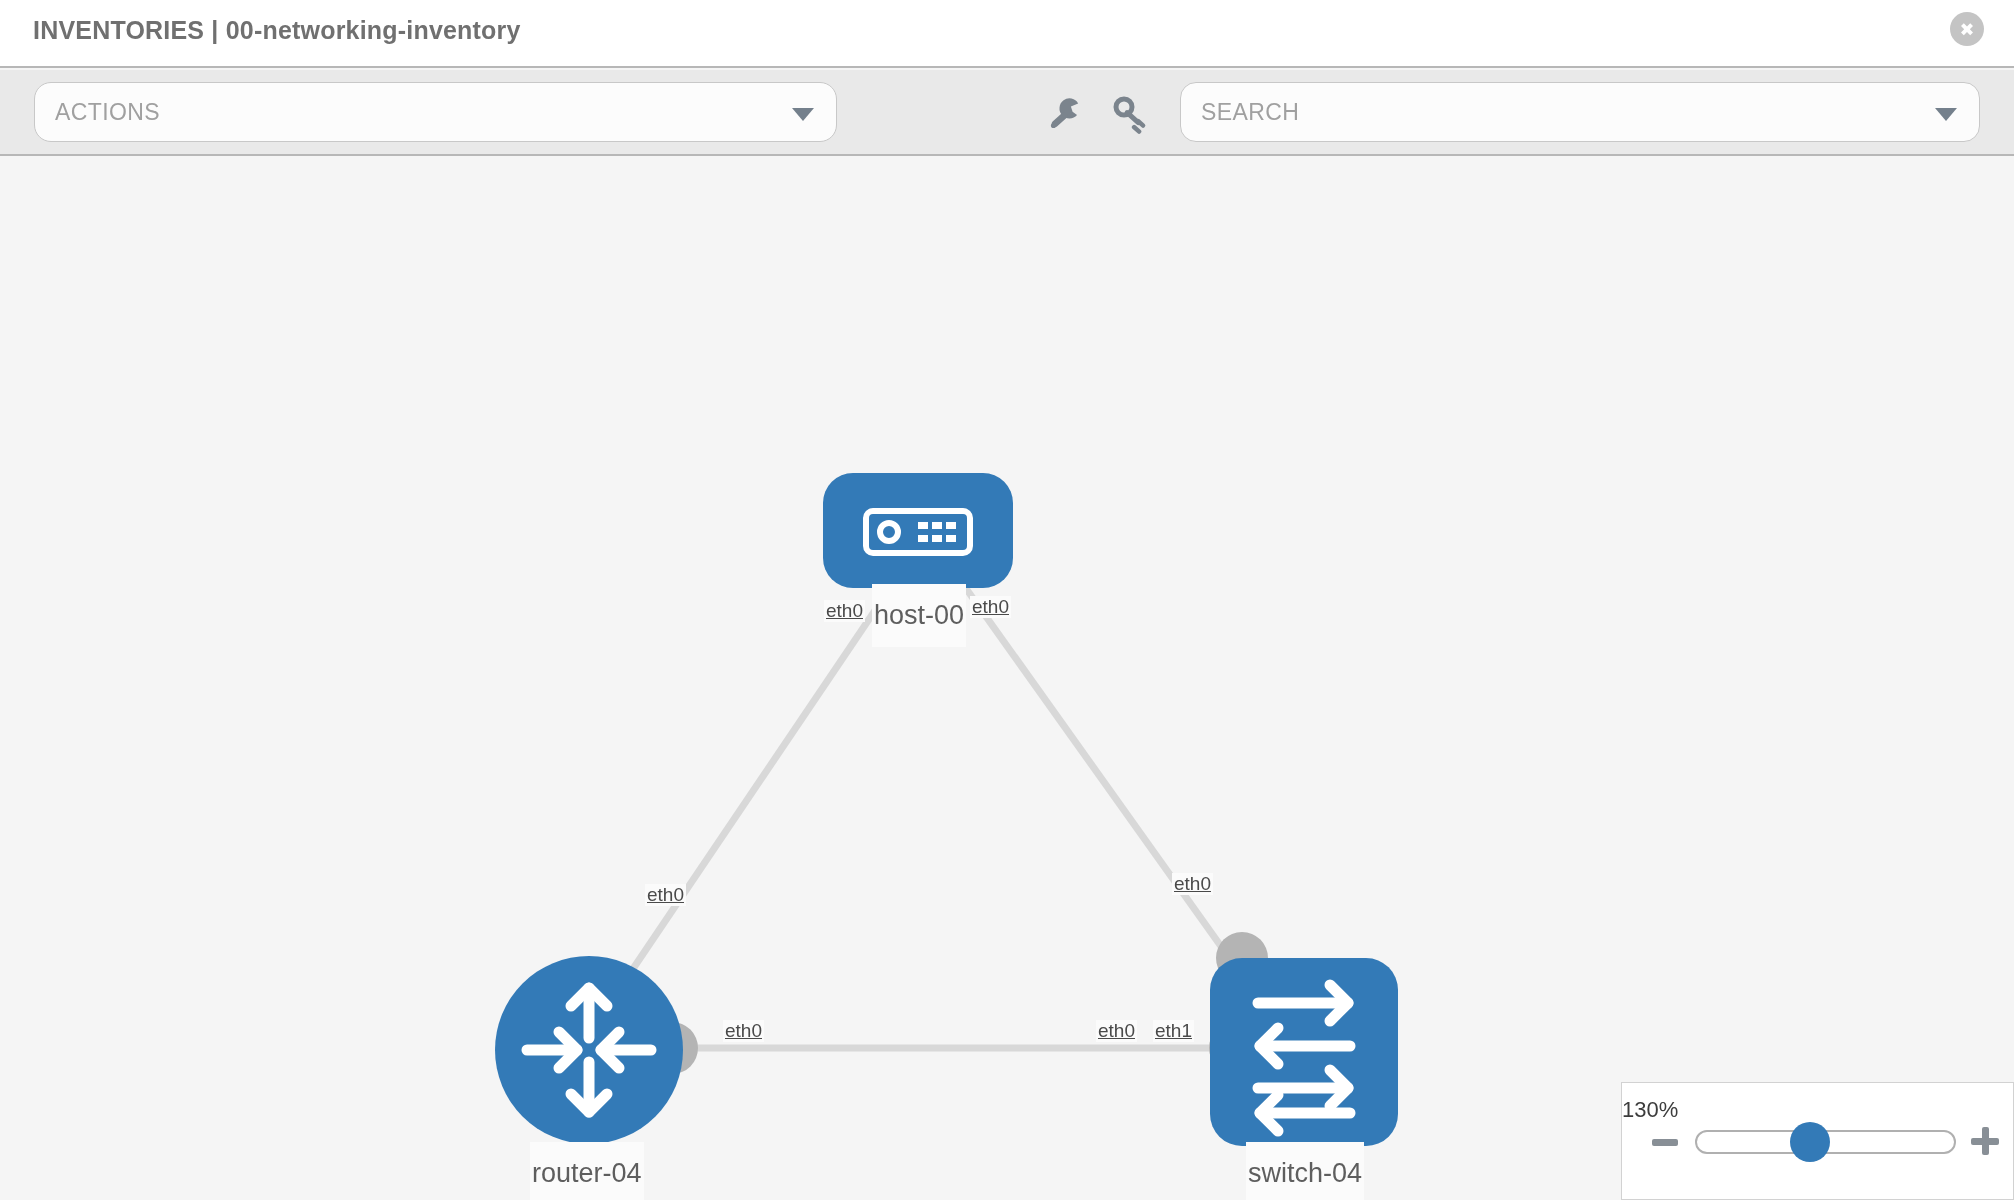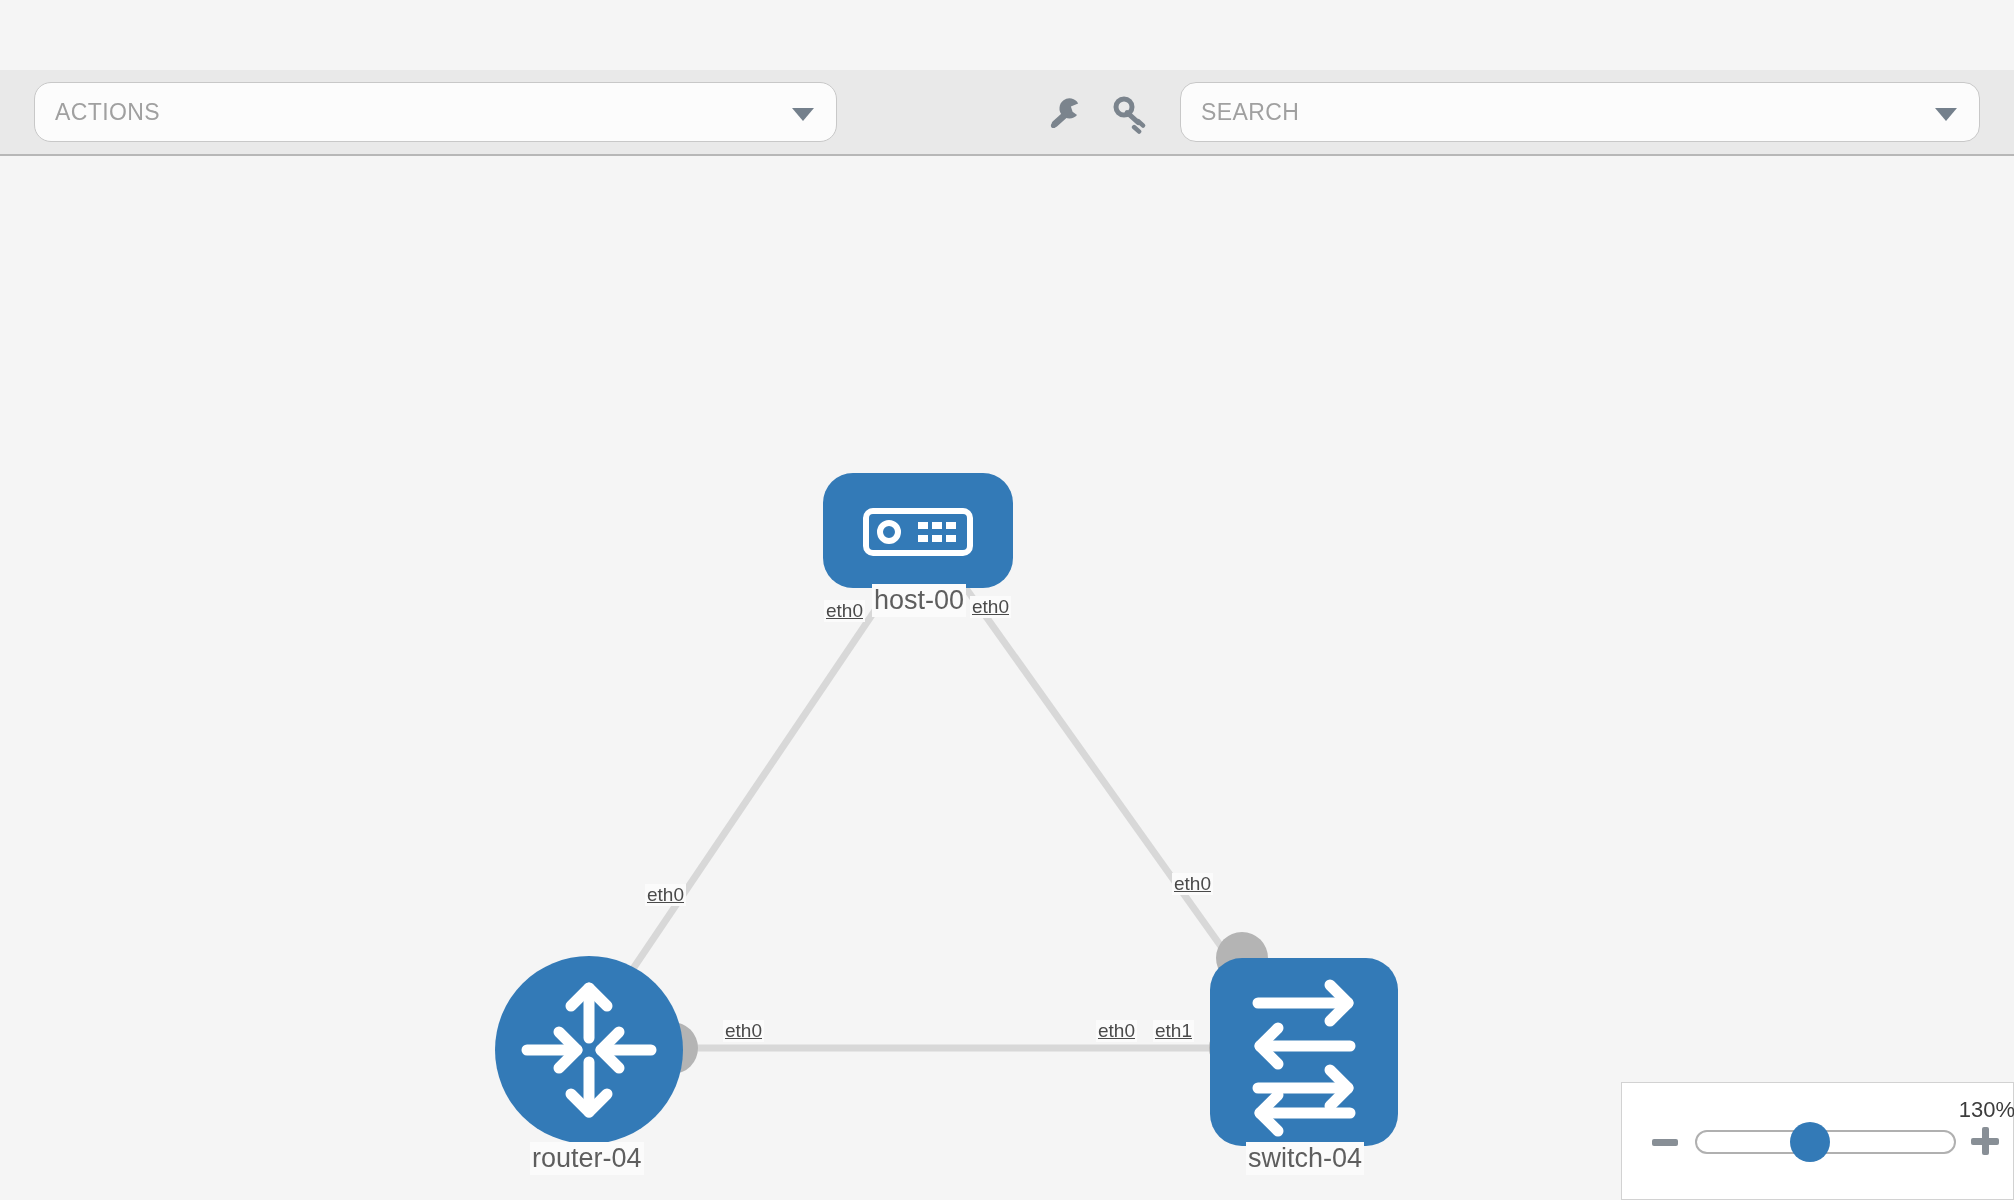--- a/index.html
+++ b/index.html
@@ -136,21 +136,21 @@
     height: 1042px;
   }
 
   
   .node-label {
     position: absolute;
     font-size: 27px;
     color: #5e5e5e;
     background: #fbfbfb;
     white-space: nowrap;
-    padding: 1px 2px;
+    padding: 16px 2px;
   }
   .iface-label {
     position: absolute;
     font-size: 19px;
     color: #4a4a4a;
     background: #fbfbfb;
     white-space: nowrap;
     padding: 0 2px;
     text-decoration: underline;
   }
@@ -163,21 +163,21 @@
     width: 393px;
     height: 118px;
     background: #ffffff;
     border: 1px solid #d2d2d2;
   }
   .zoom-value {
     position: absolute;
     top: 14px;
     left: 0;
     width: 393px;
-    text-align: right;
+    text-align: left;
     font-size: 22px;
     color: #3c3c3c;
   }
   .zoom-minus {
     position: absolute;
     left: 30px;
     top: 56px;
     width: 26px;
     height: 7px;
     background: #888f96;
@@ -221,20 +221,29 @@
     border-radius: 2px;
   }
   .zoom-plus::before { left: 0;  top: 11px; width: 28px; height: 7px; }
   .zoom-plus::after  { left: 11px; top: 0;  width: 7px;  height: 28px; }
 </style>
 </head>
 <body>
 
 <div id="app">
 
+  <div class="header">
+    <div class="header-title">INVENTORIES | 00-networking-inventory</div>
+
+    <div class="close-btn">
+      <svg width="34" height="34" viewBox="0 0 34 34">
+        <path d="M11 10 L13.8 7.2 L17 10.4 L20.2 7.2 L23 10 L19.8 13.2 L23 16.4 L20.2 19.2 L17 16 L13.8 19.2 L11 16.4 L14.2 13.2 Z" transform="translate(0,4)" fill="#ffffff"></path>
+      </svg>
+    </div>
+  </div>
 
   <div class="toolbar">
 
     <div class="actions-select">
       <span class="actions-label">ACTIONS</span>
       <span class="caret"></span>
     </div>
 
     <div class="tool-icon wrench">
       <svg width="42" height="42" viewBox="0 0 42 42">

